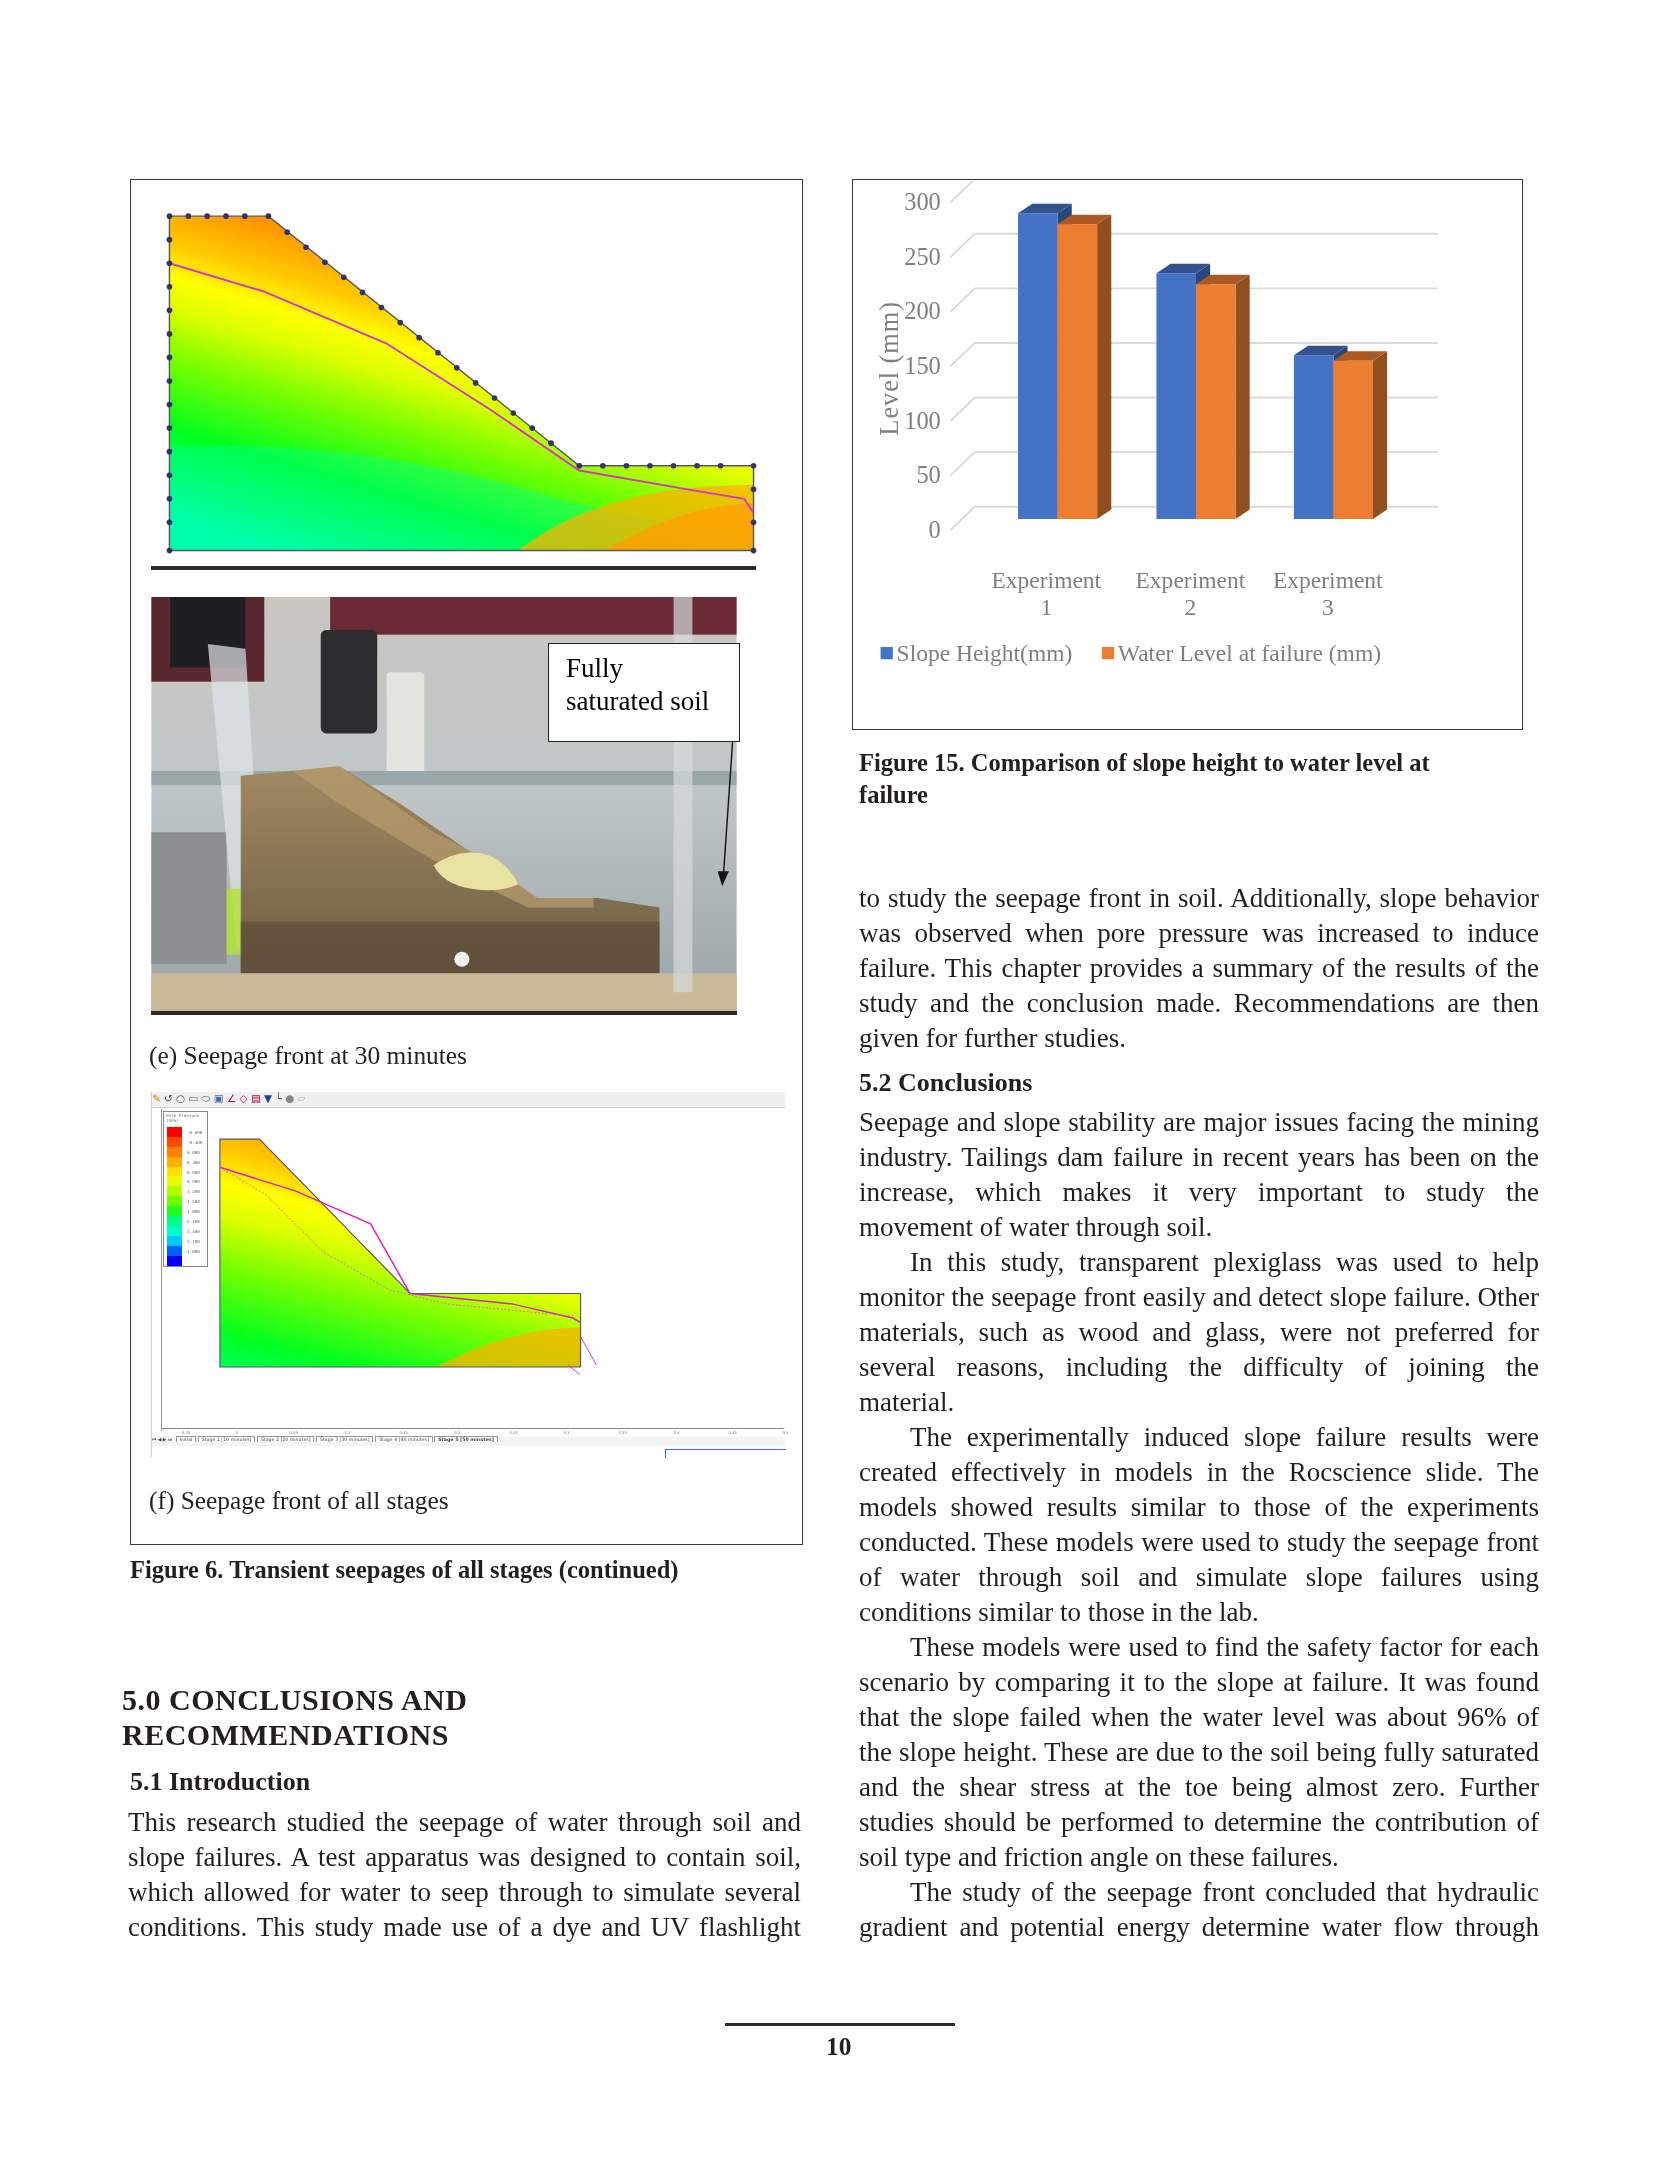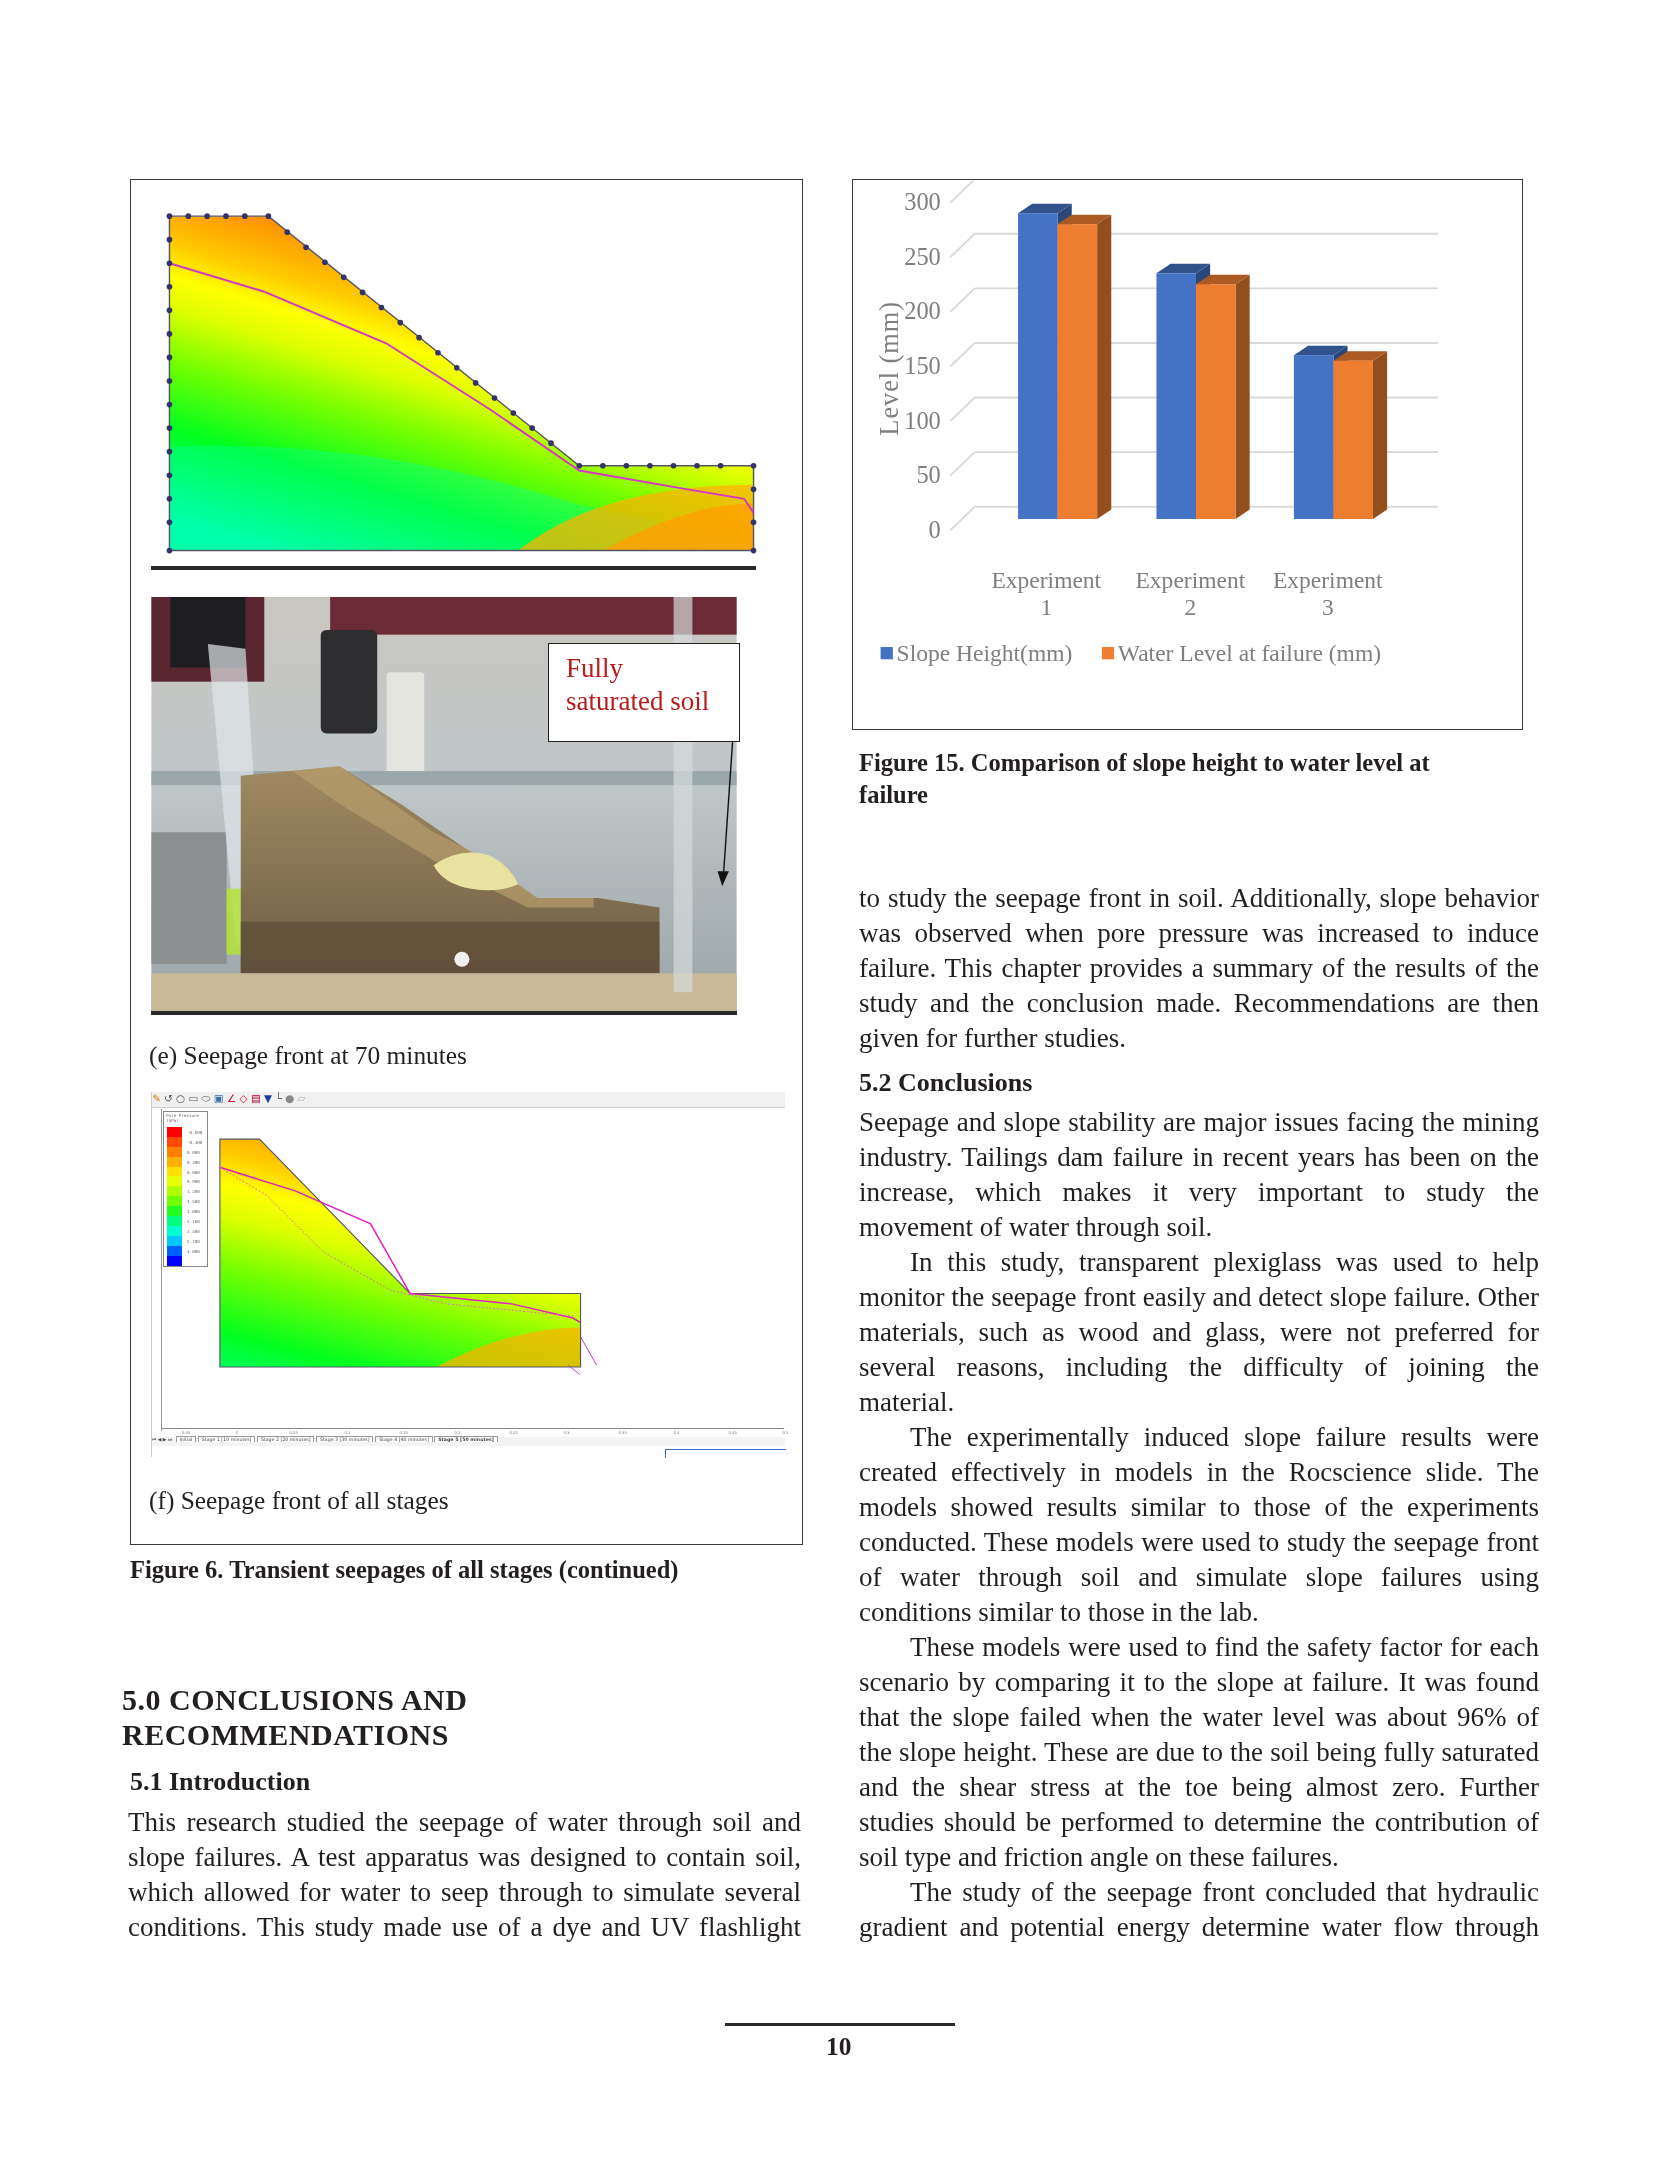--- a/index.html
+++ b/index.html
@@ -9,21 +9,21 @@
   .fig-box { position:absolute; border:1.9px solid #3a3a3a; background:#fff; box-sizing:border-box; }
   .rule { position:absolute; background:#2a2a2a; }
   .cap-times { font-family:"Liberation Serif", serif; font-size:25.4px; color:#231f20; white-space:nowrap; }
   .bold-cap { font-family:"Liberation Serif", serif; font-weight:bold; font-size:24.5px; line-height:32px; color:#231f20; }
   .heading-main { font-family:"Liberation Serif", serif; font-weight:bold; font-size:30px; line-height:35px; letter-spacing:0.5px; }
   .heading-sub { font-family:"Liberation Serif", serif; font-weight:bold; font-size:26px; line-height:32px; }
   .para { font-family:"Liberation Serif", serif; font-size:27px; line-height:35px; text-align:justify; color:#231f20; }
   .para p { margin:0; }
   .para p.indent { text-indent:51px; }
   .callout { position:absolute; background:#fff; border:1.9px solid #222; box-sizing:border-box;
-             font-family:"Liberation Serif", serif; font-size:27px; line-height:33px; padding:7.5px 17px; color:#b91c1c; }
+             font-family:"Liberation Serif", serif; font-size:27px; line-height:33px; padding:7.5px 17px; color:#000000; }
   .chart-text { font-family:"Liberation Serif", serif; fill:#7f7f7f; }
   .page-num { font-family:"Liberation Serif", serif; font-weight:bold; font-size:25.4px; }
 </style>
 </head>
 <body>
 
 <div class="fig-box" style="left:130px; top:179px; width:673px; height:1366px;"></div>
 
 <svg class="abs" style="left:160px; top:202px;" width="603" height="358" viewBox="0 0 640 380">
   <defs>
@@ -134,21 +134,21 @@
 <div class="callout" style="left:548px; top:643px; width:192px; height:99px;">
   <div>Fully</div>
   <div>saturated soil</div>
 </div>
 <svg class="abs" style="left:659px; top:739px;" width="85" height="151" viewBox="0 0 90 160">
   <line x1="78" y1="2" x2="68" y2="148" stroke="#111" stroke-width="1.5"></line>
   <polygon points="62,140 74,140 67,156" fill="#111"></polygon>
 </svg>
 <div class="rule" style="left:151px; top:1011px; width:586px; height:3.8px;"></div>
 
-<div class="abs cap-times" style="left:149px; top:1041px;">(e) Seepage front at 70 minutes</div>
+<div class="abs cap-times" style="left:149px; top:1041px;">(e) Seepage front at 30 minutes</div>
 
 <div class="abs" style="left:151px; top:1092px; width:633px; height:365px; background:#ffffff; border-left:0.9px solid #ccc;">
 
   <div style="position:absolute; left:0; top:0; width:633px; height:15px; background:#f0f0f0; border-bottom:0.9px solid #d0d0d0; font-size:10.4px; color:#555; font-family:'DejaVu Sans', sans-serif; white-space:nowrap; overflow:hidden;">
     <span style="color:#d08000;">✎</span>
     <span>↺</span>
     <span>○</span>
     <span>▭</span>
     <span>⬭</span>
     <span style="color:#3a6ea5;">▣</span>

